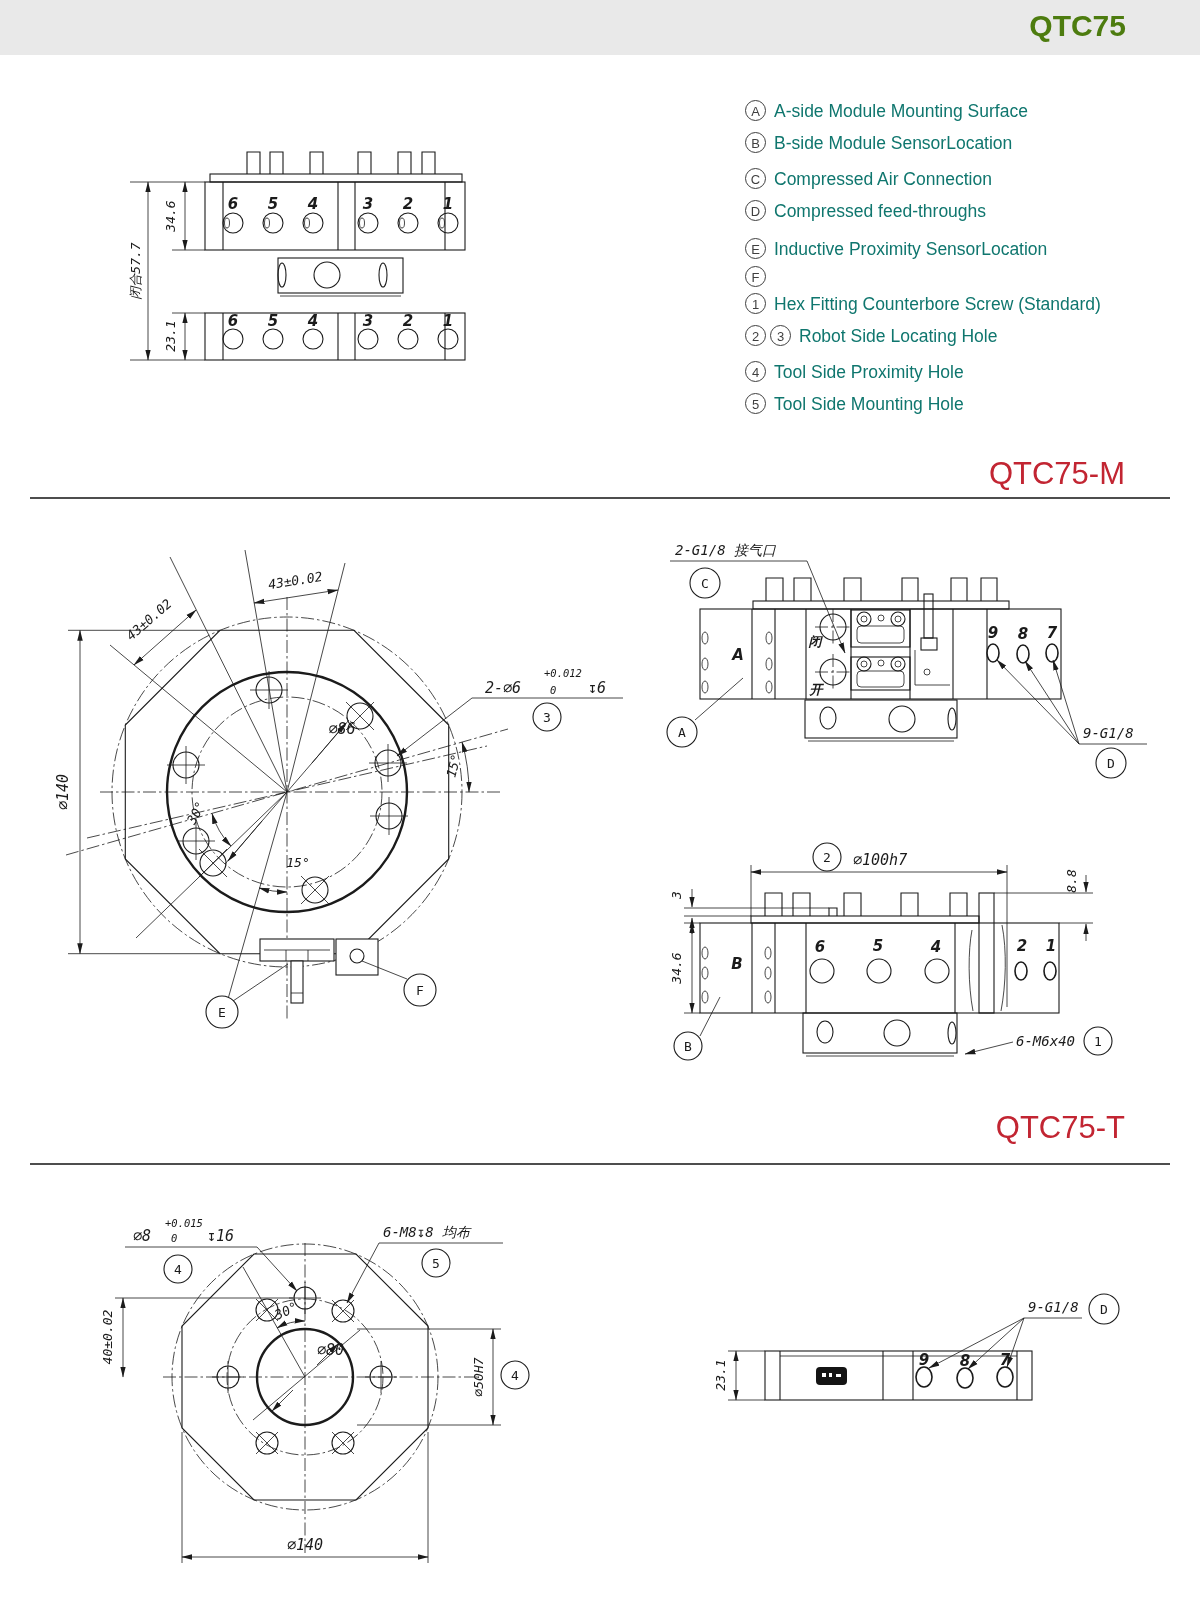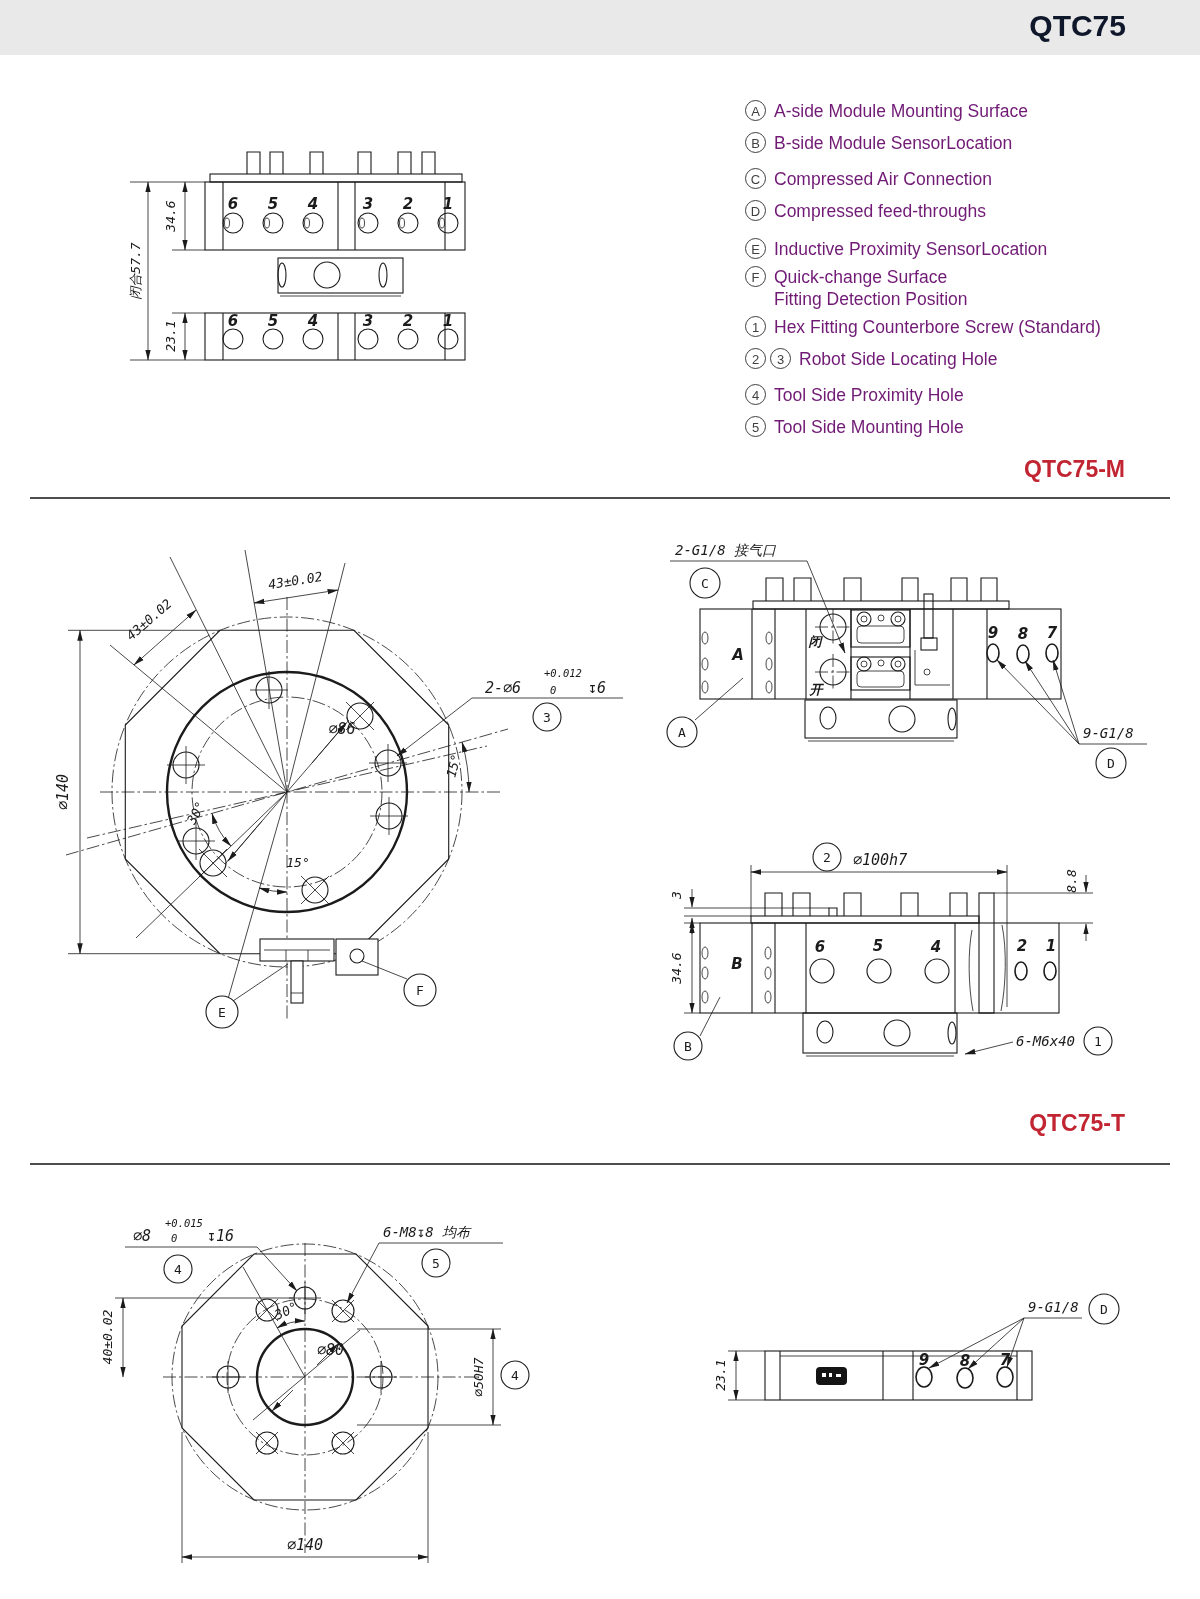--- a/index.html
+++ b/index.html
@@ -1,28 +1,28 @@
 <!DOCTYPE html>
 <html><head>
 <meta charset="utf-8">
 <style>
   html,body{margin:0;padding:0}
   body{width:1200px;height:1599px;position:relative;background:#fff;
        font-family:"Liberation Sans",sans-serif;overflow:hidden;color:#3f3f3f}
   .abs{position:absolute}
   #hdr{left:0;top:0;width:1200px;height:55px;background:#e9e9e9}
-  #hdr .t{position:absolute;right:74px;top:9px;font-size:30px;font-weight:bold;color:#0f172a}
-  .sec-title{position:absolute;right:75px;font-size:23px;font-weight:bold;color:#c22532}
+  #hdr .t{position:absolute;right:74px;top:9px;font-size:30px;font-weight:bold;color:#4d7c0f}
+  .sec-title{position:absolute;right:75px;font-size:31px;font-weight:normal;color:#c22532}
   .rule{position:absolute;left:30px;width:1140px;height:2px;background:#4d4d4d}
   
   #legend{left:745px;top:95px;width:430px}
   .lg-row{display:flex;align-items:flex-start}
   .lg-balloon{flex:0 0 auto;width:21px;height:21px;border:1.5px solid #3f3f3f;border-radius:50%;
       font-size:13px;line-height:21px;text-align:center;margin-right:8px;color:#3f3f3f;box-sizing:border-box}
-  .lg-label{font-size:17.5px;line-height:22px;color:#701a75}
+  .lg-label{font-size:17.5px;line-height:22px;color:#0f766e}
   
   svg{position:absolute;overflow:visible}
   .s{stroke:#1b1b1b;stroke-width:1.1;fill:none}
   .s2{stroke:#1b1b1b;stroke-width:2.4;fill:none}
   .sw{stroke:#1b1b1b;stroke-width:1.1;fill:#fff}
   .thin{stroke:#1b1b1b;stroke-width:0.8;fill:none}
   .dim{stroke:#1b1b1b;stroke-width:0.8;fill:none}
   .cl{stroke:#1b1b1b;stroke-width:0.8;fill:none;stroke-dasharray:13 3 2.5 3}
   .pc{stroke:#1b1b1b;stroke-width:1.6;fill:#fff}
   .bl{stroke:#1b1b1b;stroke-width:1.1;fill:#fff}
@@ -59,24 +59,20 @@
   <div class="lg-row" style="margin-top:10px">
     <span class="lg-balloon">D</span>
     <span class="lg-label">Compressed feed-throughs</span>
   </div>
   <div class="lg-row" style="margin-top:16px">
     <span class="lg-balloon">E</span>
     <span class="lg-label">Inductive Proximity SensorLocation</span>
   </div>
   <div class="lg-row" style="margin-top:6px">
     <span class="lg-balloon">F</span>
-    <span class="lg-label">
-      <span style="display:block">Quick-change Surface</span>
-      <span style="display:block">Fitting Detection Position</span>
-    </span>
   </div>
   <div class="lg-row" style="margin-top:6px">
     <span class="lg-balloon">1</span>
     <span class="lg-label">Hex Fitting Counterbore Screw (Standard)</span>
   </div>
   <div class="lg-row" style="margin-top:10px">
     <span class="lg-balloon">2</span>
     <span class="lg-balloon" style="margin-left:-4px">3</span>
     <span class="lg-label">Robot Side Locating Hole</span>
   </div>

